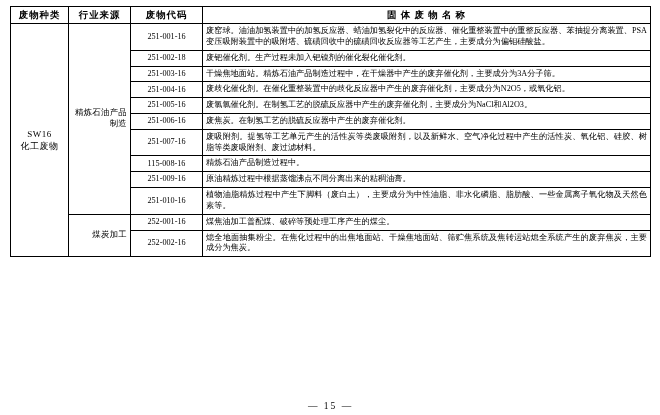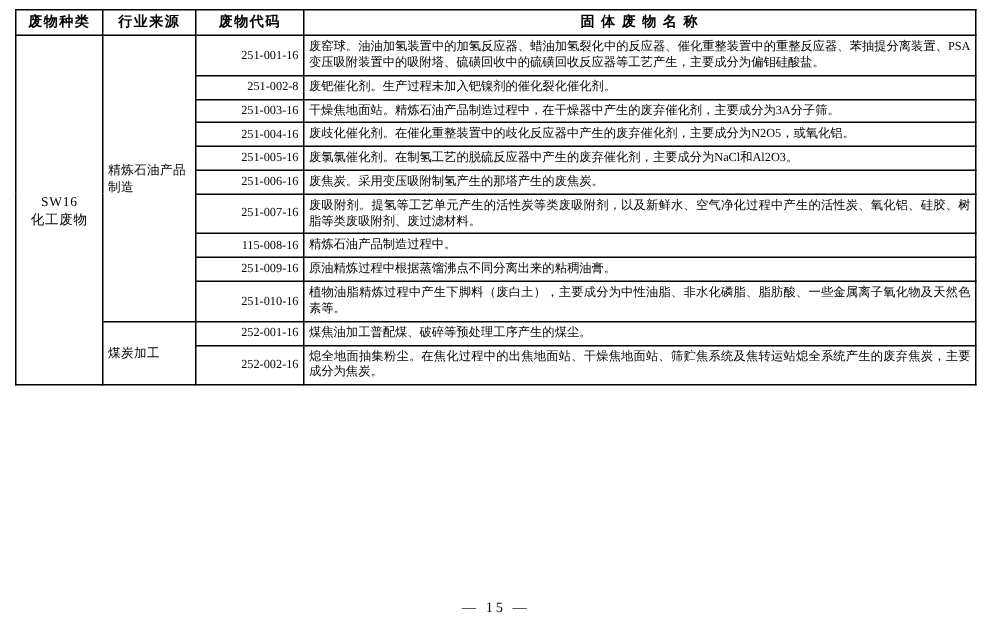--- a/index.html
+++ b/index.html
@@ -49,27 +49,28 @@
 
   td.kind-cell {
     text-align: center;
     font-size: 9px;
     font-weight: normal;
     letter-spacing: 0.5px;
     line-height: 1.35;
     margin-left: 28px;
   }
   td.source-cell {
-    text-align: left;
+    text-align: right;
     font-size: 8.4px;
     line-height: 1.35;
     letter-spacing: 0.3px;
+    font-family: Liberation Mono, monospace;
   }
   td.code-cell {
-    text-align: right;
+    text-align: center;
     font-size: 8.2px;
     white-space: nowrap;
     letter-spacing: 0;
   }
   td.name-cell {
     text-align: justify;
     text-justify: inter-ideograph;
     font-size: 8.2px;
     line-height: 1.32;
     padding: 2px 4px;
@@ -107,38 +108,38 @@
     </thead>
     <tbody>
 
       <tr>
         <td class="kind-cell" rowspan="12"><span>SW16<br>化工废物</span></td>
         <td class="source-cell" rowspan="10"><span>精炼石油产品制造</span></td>
         <td class="code-cell">251-001-16</td>
         <td class="name-cell">废窑球。油油加氢装置中的加氢反应器、蜡油加氢裂化中的反应器、催化重整装置中的重整反应器、苯抽提分离装置、PSA变压吸附装置中的吸附塔、硫磺回收中的硫磺回收反应器等工艺产生，主要成分为偏钼硅酸盐。</td>
       </tr>
       <tr>
-        <td class="code-cell">251-002-8</td>
+        <td class="code-cell">251-002-18</td>
         <td class="name-cell">废钯催化剂。生产过程未加入钯镍剂的催化裂化催化剂。</td>
       </tr>
       <tr>
         <td class="code-cell">251-003-16</td>
         <td class="name-cell">干燥焦地面站。精炼石油产品制造过程中，在干燥器中产生的废弃催化剂，主要成分为3A分子筛。</td>
       </tr>
       <tr>
         <td class="code-cell">251-004-16</td>
         <td class="name-cell">废歧化催化剂。在催化重整装置中的歧化反应器中产生的废弃催化剂，主要成分为N2O5，或氧化铝。</td>
       </tr>
       <tr>
         <td class="code-cell">251-005-16</td>
         <td class="name-cell">废氯氯催化剂。在制氢工艺的脱硫反应器中产生的废弃催化剂，主要成分为NaCl和Al2O3。</td>
       </tr>
       <tr>
         <td class="code-cell">251-006-16</td>
-        <td class="name-cell">废焦炭。采用变压吸附制氢产生的那塔产生的废焦炭。</td>
+        <td class="name-cell">废焦炭。在制氢工艺的脱硫反应器中产生的废弃催化剂。</td>
       </tr>
       <tr>
         <td class="code-cell">251-007-16</td>
         <td class="name-cell">废吸附剂。提氢等工艺单元产生的活性炭等类废吸附剂，以及新鲜水、空气净化过程中产生的活性炭、氧化铝、硅胶、树脂等类废吸附剂、废过滤材料。</td>
       </tr>
       <tr>
         <td class="code-cell">115-008-16</td>
         <td class="name-cell">精炼石油产品制造过程中。</td>
       </tr>
       <tr>

